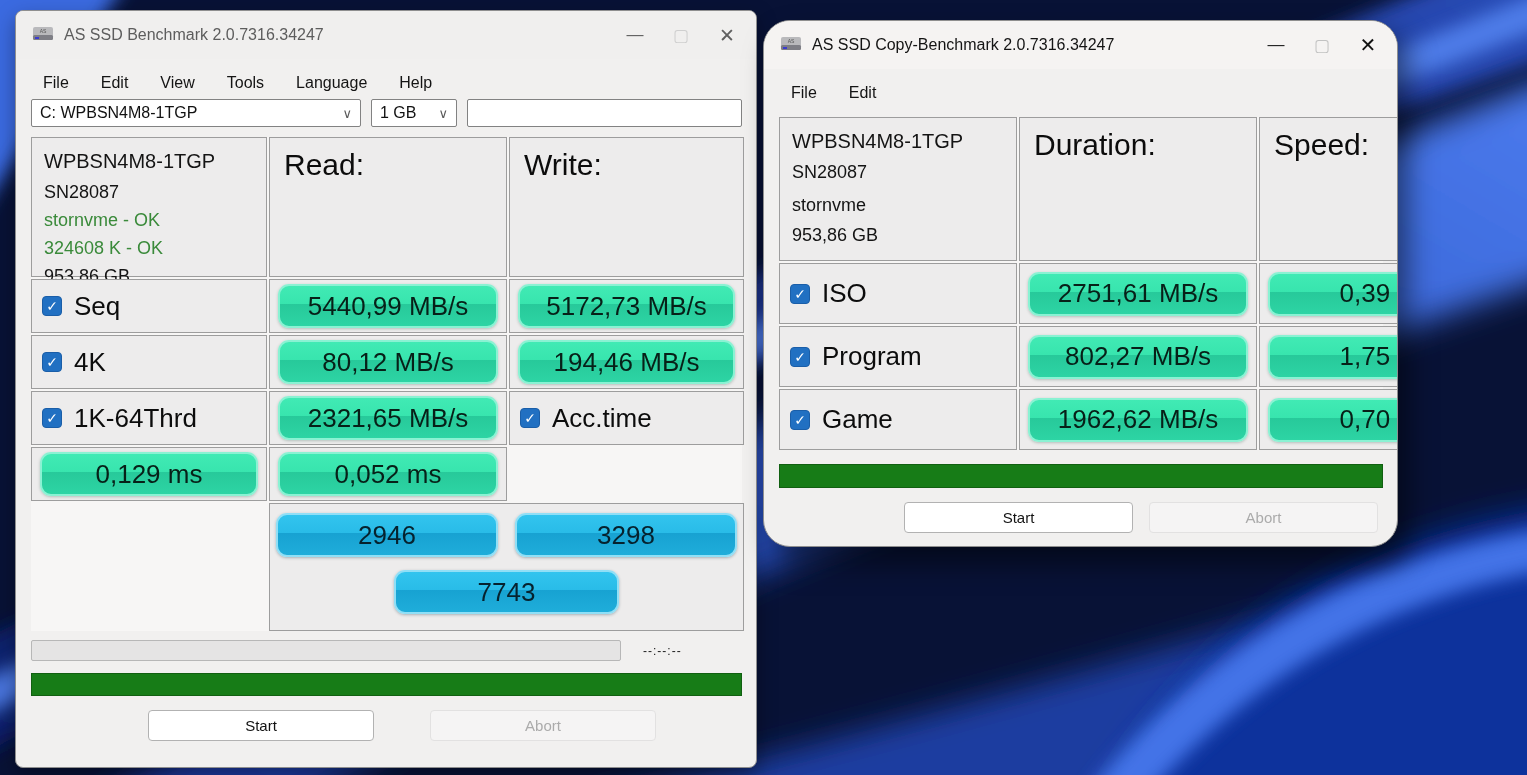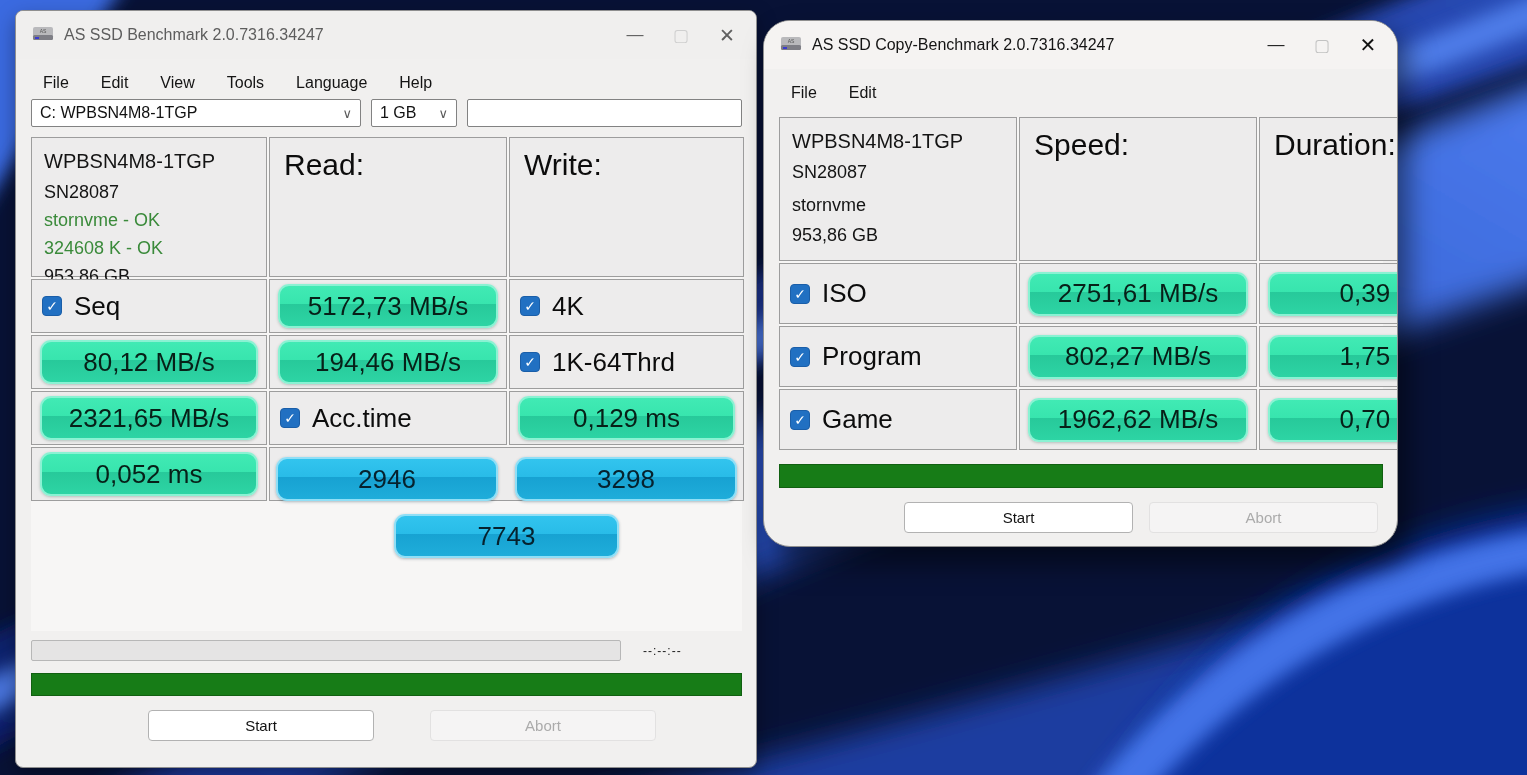--- a/index.html
+++ b/index.html
@@ -170,20 +170,23 @@
     <div class="cell head-cell">Read:</div>
     <div class="cell head-cell">Write:</div>
 
     <div class="cell label-cell">
       <span class="checkbox">
           <span>✓</span>
         </span>
       <span class="label-text">Seq</span>
     </div>
     <div class="cell pill-cell">
+        <div class="pill pill-green">5440,99 MB/s</div>
+      </div>
+    <div class="cell pill-cell">
         <div class="pill pill-green">5172,73 MB/s</div>
       </div>
 
     <div class="cell label-cell">
       <span class="checkbox">
           <span>✓</span>
         </span>
       <span class="label-text">4K</span>
     </div>
     <div class="cell pill-cell">
@@ -266,22 +269,22 @@
   </div>
 
   <div class="bench-table">
 
     <div class="cell info-cell">
       <div class="info-model">WPBSN4M8-1TGP</div>
       <div class="info-line" style="margin-bottom:12px;">SN28087</div>
       <div class="info-line" style="margin-bottom:9px;">stornvme</div>
       <div class="info-line">953,86 GB</div>
     </div>
+    <div class="cell head-cell">Duration:</div>
     <div class="cell head-cell">Speed:</div>
-    <div class="cell head-cell">Duration:</div>
 
     <div class="cell label-cell">
       <span class="checkbox">
           <span>✓</span>
         </span>
       <span class="label-text">ISO</span>
     </div>
     <div class="cell pill-cell">
         <div class="pill pill-green">2751,61 MB/s</div>
       </div>

